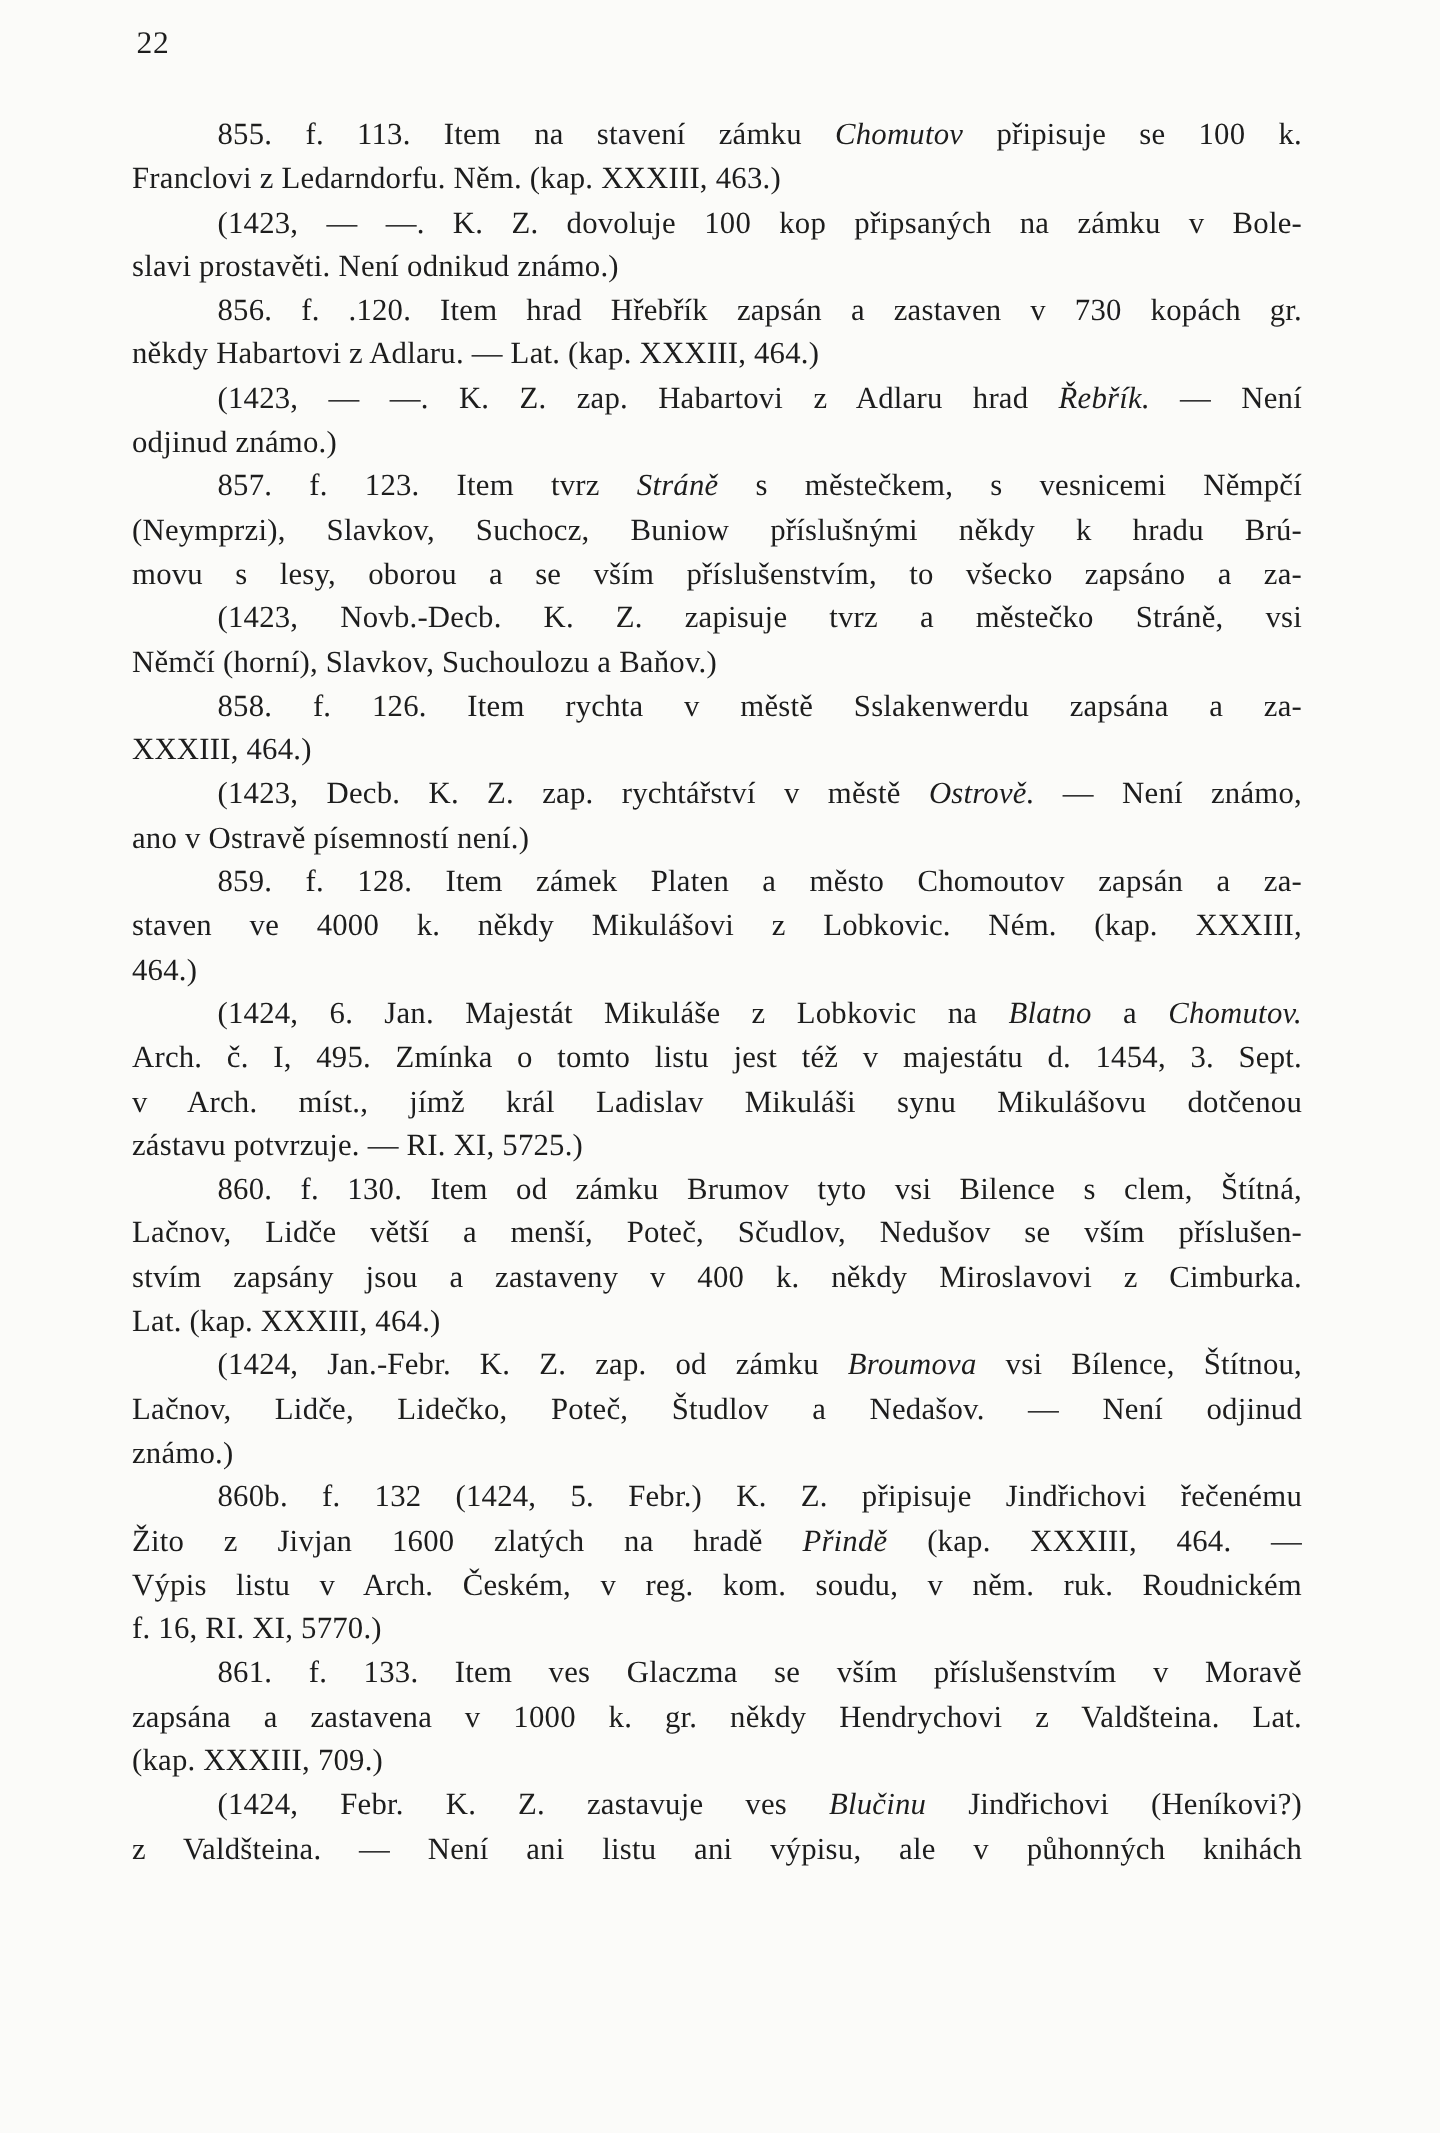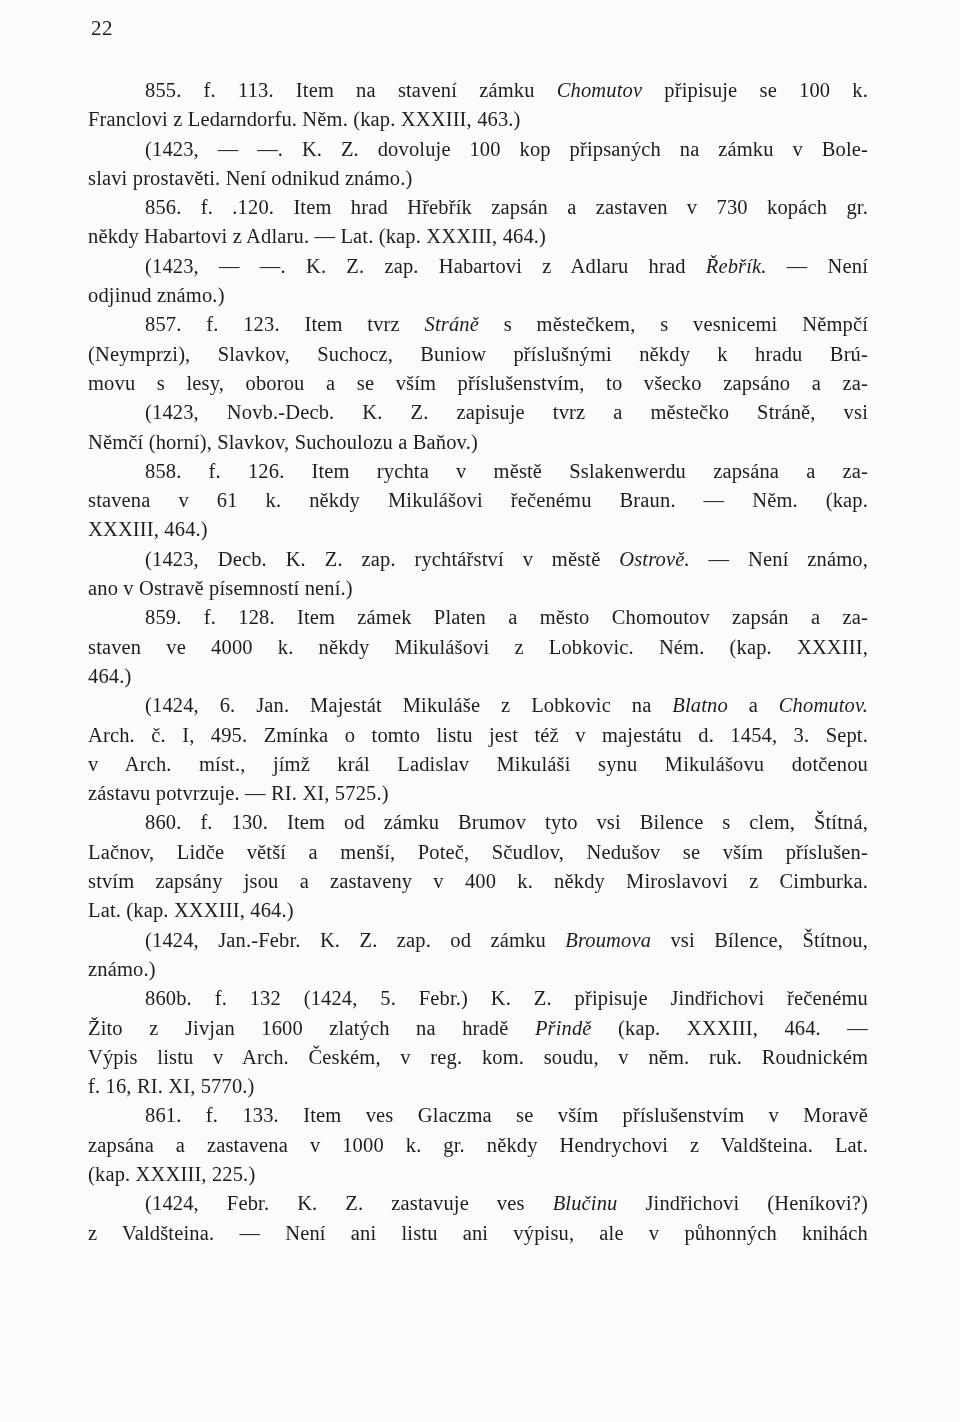--- a/index.html
+++ b/index.html
@@ -61,40 +61,40 @@
       <div class="line indent just"><span class="seg-bold">856.</span><span class="seg-normal"> f. .120. Item hrad Hřebřík zapsán a zastaven v 730 kopách gr.</span></div>
       <div class="line"><span class="seg-normal">někdy Habartovi z Adlaru. — Lat. (kap. XXXIII, 464.)</span></div>
       <div class="line indent just"><span class="seg-normal">(1423, — —. K. Z. zap. Habartovi z Adlaru hrad </span><span class="seg-italic">Řebřík.</span><span class="seg-normal"> — Není</span></div>
       <div class="line"><span class="seg-normal">odjinud známo.)</span></div>
       <div class="line indent just"><span class="seg-bold">857.</span><span class="seg-normal"> f. 123. Item tvrz </span><span class="seg-italic">Stráně</span><span class="seg-normal"> s městečkem, s vesnicemi Němpčí</span></div>
       <div class="line just"><span class="seg-normal">(Neymprzi), Slavkov, Suchocz, Buniow příslušnými někdy k hradu Brú-</span></div>
       <div class="line just"><span class="seg-normal">movu s lesy, oborou a se vším příslušenstvím, to všecko zapsáno a za-</span></div>
       <div class="line indent just"><span class="seg-normal">(1423, Novb.-Decb. K. Z. zapisuje tvrz a městečko Stráně, vsi</span></div>
       <div class="line"><span class="seg-normal">Němčí (horní), Slavkov, Suchoulozu a Baňov.)</span></div>
       <div class="line indent just"><span class="seg-bold">858.</span><span class="seg-normal"> f. 126. Item rychta v městě Sslakenwerdu zapsána a za-</span></div>
-      <div class="line just"><span class="seg-normal">stavena v 61 k. někdy Mikulášovi řečenému Braun. — Něm. (kap.</span></div>
       <div class="line"><span class="seg-normal">XXXIII, 464.)</span></div>
       <div class="line indent just"><span class="seg-normal">(1423, Decb. K. Z. zap. rychtářství v městě </span><span class="seg-italic">Ostrově.</span><span class="seg-normal"> — Není známo,</span></div>
       <div class="line"><span class="seg-normal">ano v Ostravě písemností není.)</span></div>
       <div class="line indent just"><span class="seg-bold">859.</span><span class="seg-normal"> f. 128. Item zámek Platen a město Chomoutov zapsán a za-</span></div>
       <div class="line just"><span class="seg-normal">staven ve 4000 k. někdy Mikulášovi z Lobkovic. Ném. (kap. XXXIII,</span></div>
       <div class="line"><span class="seg-normal">464.)</span></div>
       <div class="line indent just"><span class="seg-normal">(1424, 6. Jan. Majestát Mikuláše z Lobkovic na </span><span class="seg-italic">Blatno</span><span class="seg-normal"> a </span><span class="seg-italic">Chomutov.</span></div>
       <div class="line just"><span class="seg-normal">Arch. č. I, 495. Zmínka o tomto listu jest též v majestátu d. 1454, 3. Sept.</span></div>
       <div class="line just"><span class="seg-normal">v Arch. míst., jímž král Ladislav Mikuláši synu Mikulášovu dotčenou</span></div>
       <div class="line"><span class="seg-normal">zástavu potvrzuje. — RI. XI, 5725.)</span></div>
       <div class="line indent just"><span class="seg-bold">860.</span><span class="seg-normal"> f. 130. Item od zámku Brumov tyto vsi Bilence s clem, Štítná,</span></div>
       <div class="line just"><span class="seg-normal">Lačnov, Lidče větší a menší, Poteč, Sčudlov, Nedušov se vším příslušen-</span></div>
       <div class="line just"><span class="seg-normal">stvím zapsány jsou a zastaveny v 400 k. někdy Miroslavovi z Cimburka.</span></div>
       <div class="line"><span class="seg-normal">Lat. (kap. XXXIII, 464.)</span></div>
       <div class="line indent just"><span class="seg-normal">(1424, Jan.-Febr. K. Z. zap. od zámku </span><span class="seg-italic">Broumova</span><span class="seg-normal"> vsi Bílence, Štítnou,</span></div>
+      <div class="line just"><span class="seg-normal">Lačnov, Lidče, Lidečko, Poteč, Študlov a Nedašov. — Není odjinud</span></div>
       <div class="line"><span class="seg-normal">známo.)</span></div>
       <div class="line indent just"><span class="seg-bold">860b.</span><span class="seg-normal"> f. 132 (1424, 5. Febr.) K. Z. připisuje Jindřichovi řečenému</span></div>
       <div class="line just"><span class="seg-normal">Žito z Jivjan 1600 zlatých na hradě </span><span class="seg-italic">Přindě</span><span class="seg-normal"> (kap. XXXIII, 464. —</span></div>
       <div class="line just"><span class="seg-normal">Výpis listu v Arch. Českém, v reg. kom. soudu, v něm. ruk. Roudnickém</span></div>
       <div class="line"><span class="seg-normal">f. 16, RI. XI, 5770.)</span></div>
       <div class="line indent just"><span class="seg-bold">861.</span><span class="seg-normal"> f. 133. Item ves Glaczma se vším příslušenstvím v Moravě</span></div>
       <div class="line just"><span class="seg-normal">zapsána a zastavena v 1000 k. gr. někdy Hendrychovi z Valdšteina. Lat.</span></div>
-      <div class="line"><span class="seg-normal">(kap. XXXIII, 225.)</span></div>
+      <div class="line"><span class="seg-normal">(kap. XXXIII, 709.)</span></div>
       <div class="line indent just"><span class="seg-normal">(1424, Febr. K. Z. zastavuje ves </span><span class="seg-italic">Blučinu</span><span class="seg-normal"> Jindřichovi (Heníkovi?)</span></div>
       <div class="line just"><span class="seg-normal">z Valdšteina. — Není ani listu ani výpisu, ale v půhonných knihách</span></div>
     </div>
 </div>
 
 </body></html>

